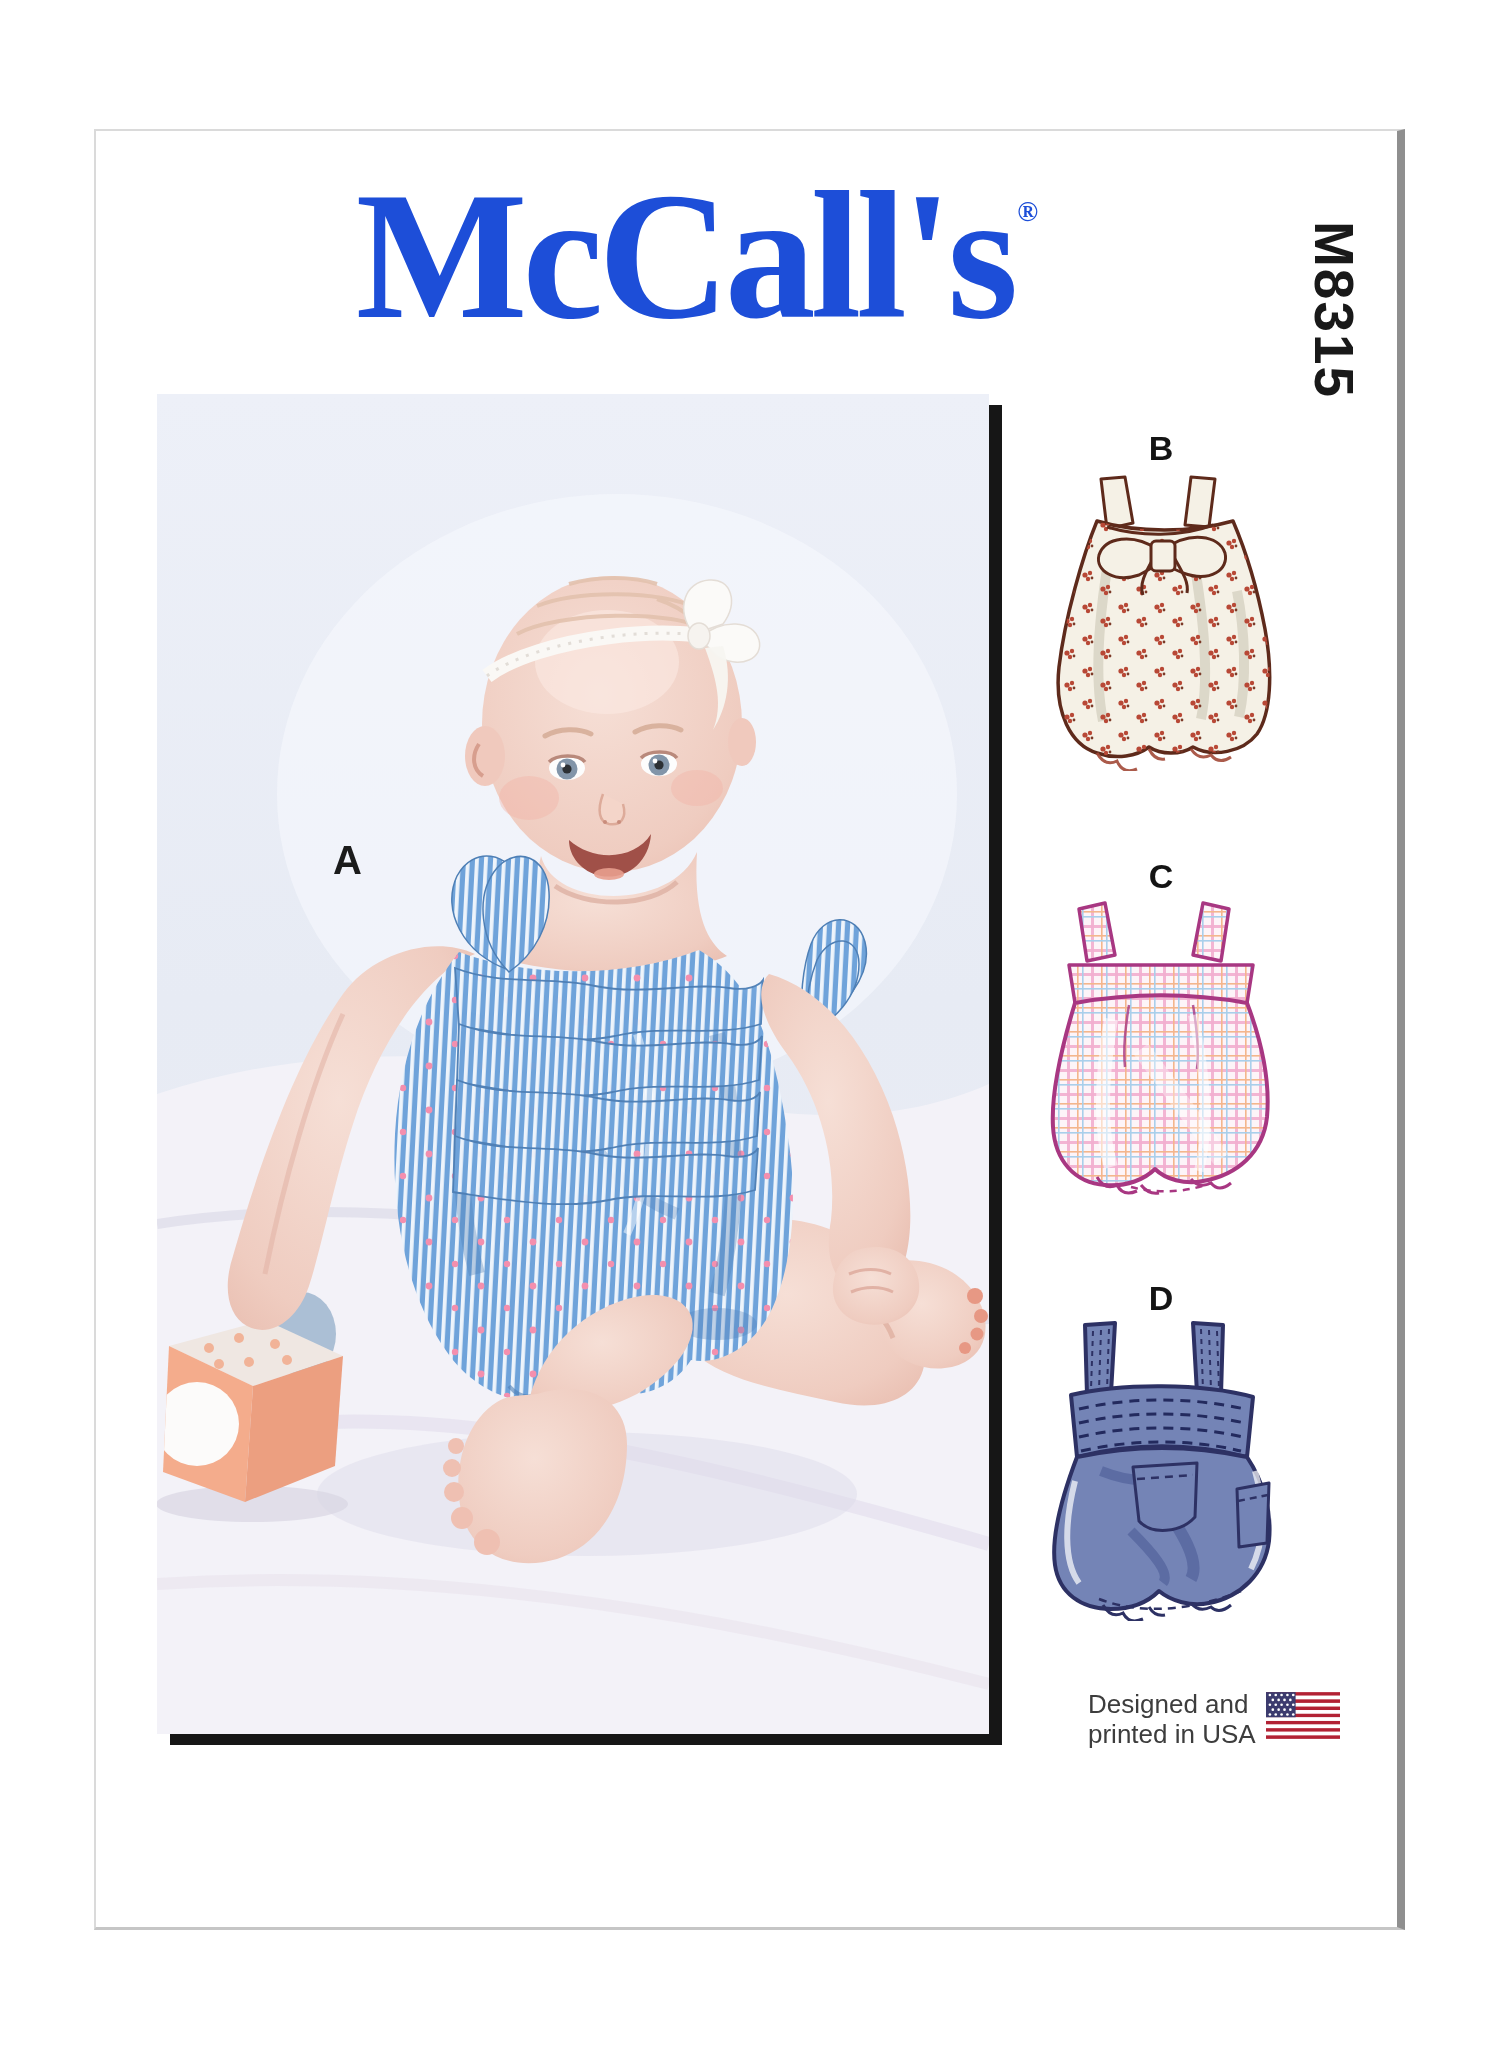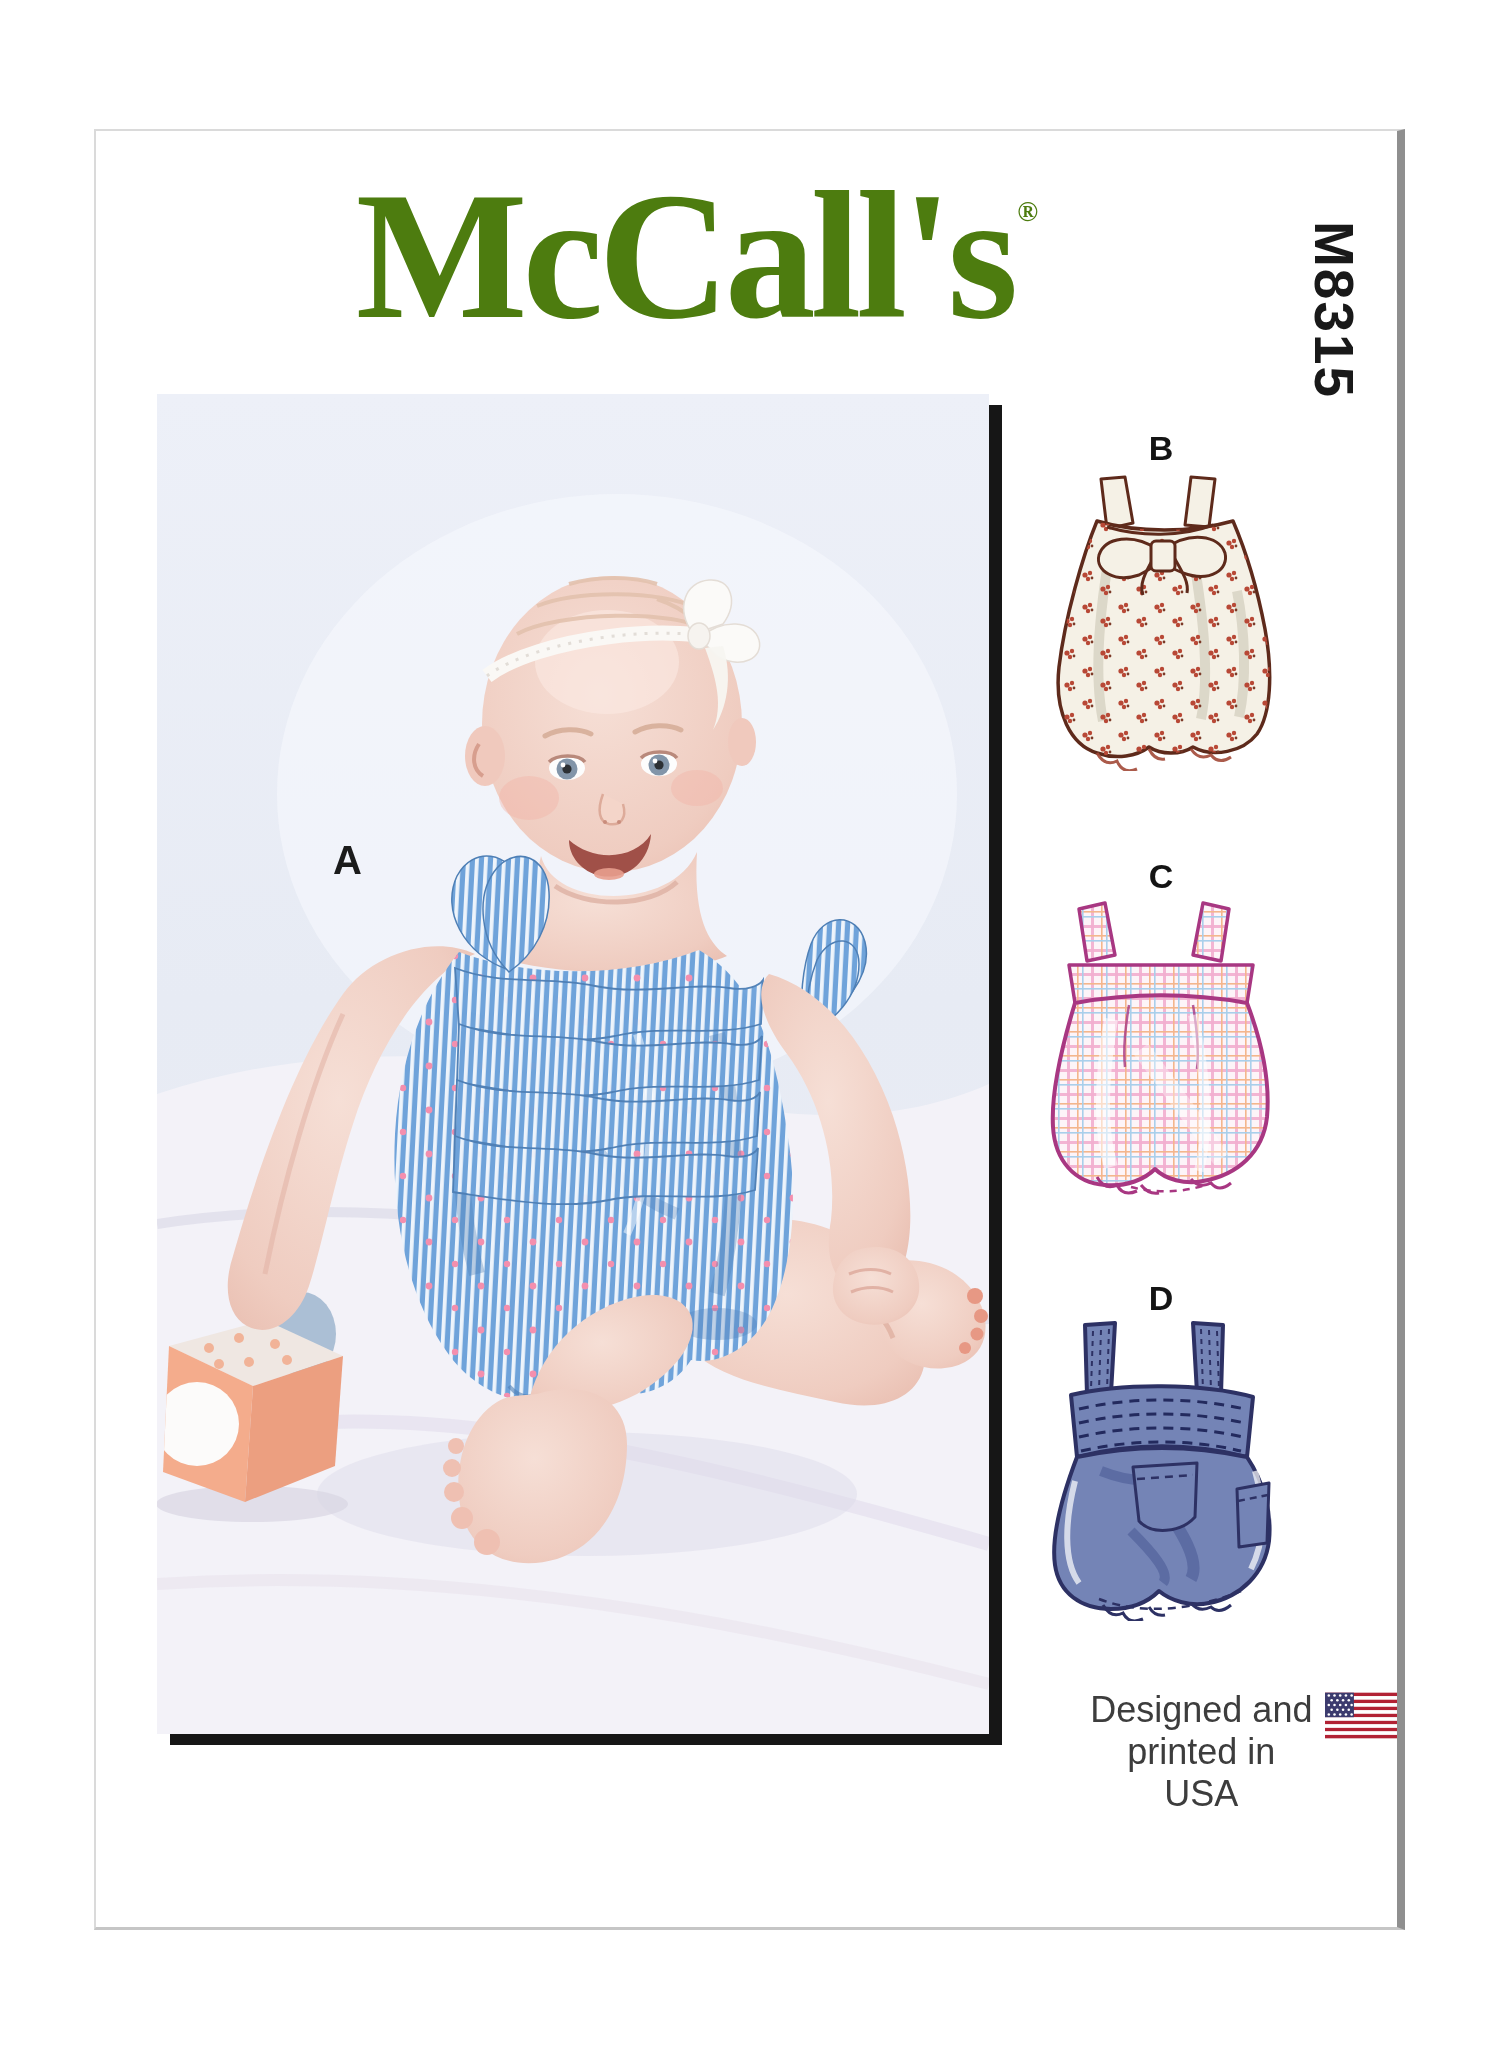--- a/index.html
+++ b/index.html
@@ -3,33 +3,33 @@
 <meta charset="utf-8">
 <style>
   html,body{margin:0;padding:0;background:#ffffff;}
   body{width:1500px;height:2062px;font-family:"Liberation Sans",sans-serif;}
   .canvas{position:relative;width:1500px;height:2062px;background:#ffffff;overflow:hidden;}
   .page{position:absolute;left:94px;top:129px;width:1311px;height:1801px;background:#ffffff;
         border:2px solid #dadada;border-right:8px solid #8f8f8f;border-bottom:3px solid #c6c6c6;
         box-sizing:border-box;}
   .brand{position:absolute;left:0;top:34px;width:1202px;text-align:center;
          font-family:"Liberation Serif",serif;font-weight:bold;font-size:182px;
-         letter-spacing:-5px;color:#4d7c0f;line-height:1;white-space:nowrap;}
+         letter-spacing:-5px;color:#1d4ed8;line-height:1;white-space:nowrap;}
   .brand .reg{display:inline-block;font-size:28px;letter-spacing:0;transform:translateY(-96px);margin-left:4px;}
   .pattern-number{position:absolute;top:90px;left:1210px;writing-mode:vertical-rl;
          font-weight:bold;font-size:55px;letter-spacing:2px;color:#191919;line-height:1;}
   .photo{position:absolute;left:61px;top:263px;width:832px;height:1340px;background:#e9edf6;
          box-shadow:13px 11px 0 0 #161616;}
   .photo svg{display:block;}
   .photo-label{position:absolute;left:176px;top:446px;font-size:40px;font-weight:bold;color:#1b1b1b;line-height:1;}
   .view-col{position:absolute;left:940px;width:250px;display:flex;flex-direction:column;align-items:center;}
   .view-label{font-size:34px;font-weight:bold;color:#141414;line-height:1;margin-bottom:6px;}
   .col-b{top:300px;} .col-c{top:728px;} .col-d{top:1150px;}
   .footer{position:absolute;left:992px;top:1558px;display:flex;align-items:flex-start;gap:10px;}
-  .footer-text{font-size:36px;line-height:1.16;color:#3d3d3d;text-align:center;}
+  .footer-text{font-size:26px;line-height:1.16;color:#3d3d3d;}
   .flag{margin-top:3px;}
 </style>
 </head>
 <body>
 
 <div class="canvas">
   <div class="page">
 
     <div class="brand"><span>McCall's</span><span class="reg">®</span></div>
 

